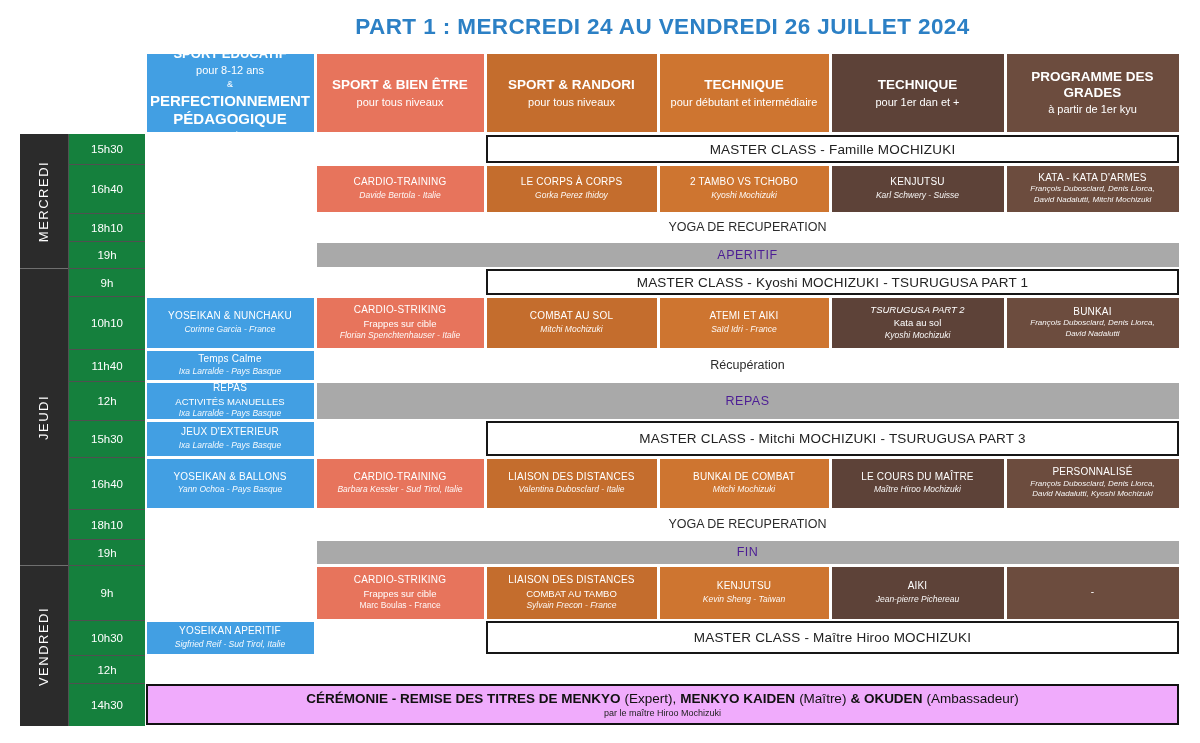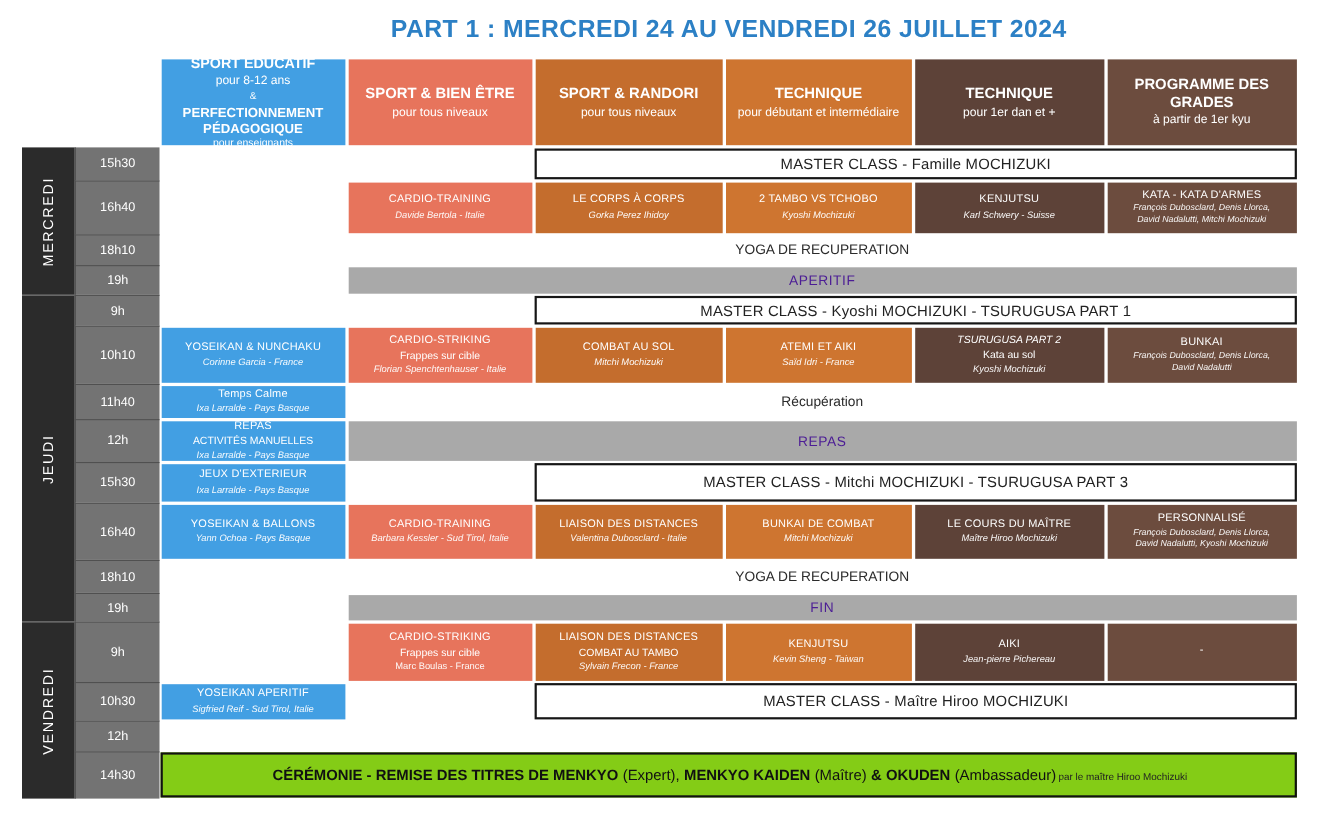--- a/index.html
+++ b/index.html
@@ -11,52 +11,52 @@
        grid-template-columns:48px 77px 170px 170px 173px 172px 175px 175px;
        grid-template-rows:80px 30px 49px 28px 27px 28px 53px 32px 39px 37px 52px 30px 26px 55px 35px 28px 43px;}
   
   .hd{margin:0 1.5px 2px 1.5px;display:flex;flex-direction:column;align-items:center;justify-content:center;
       color:#fff;text-align:center;padding:3px 8px;line-height:1.2;}
   .hd .ht{font-weight:bold;font-size:13.5px;line-height:1.15;}
   .hd .hs{font-size:11px;margin-top:3px;}
   .hd .h1{font-weight:bold;font-size:13px;}
   .hd .h2{font-size:11px;margin-top:2px;}
   .hd .h3{font-size:9px;margin-top:2px;}
-  .hd .h4{font-weight:bold;font-size:12px;margin-top:2px;}
+  .hd .h4{font-weight:bold;font-size:15px;margin-top:2px;}
   .hd .h5{font-size:9.5px;margin-top:1px;}
   
   .bg-blue{background:#429FE3;}
   .bg-salmon{background:#E7745C;}
   .bg-or1{background:#C46D2D;}
   .bg-or2{background:#CE7530;}
   .bg-br1{background:#5D4238;}
   .bg-br2{background:#6C4C3E;}
   
   .day{background:#2B2B2B;display:flex;align-items:center;justify-content:center;}
   .day.bt{border-top:1px solid #6f6f6f;}
   .day span{color:#fff;font-size:13px;font-weight:500;letter-spacing:1.5px;transform:rotate(-90deg);white-space:nowrap;}
-  .time{background:#737373;color:#fff;display:flex;align-items:center;justify-content:center;
+  .time{background:#15803d;color:#fff;display:flex;align-items:center;justify-content:center;
         font-size:11.5px;border-left:1px solid #505050;border-top:1px solid #505050;}
   .time.nt{border-top:none;}
   
   .cell{margin:1.5px;display:flex;flex-direction:column;align-items:center;justify-content:center;
         color:#fff;text-align:center;padding:2px 5px;line-height:1.25;}
   .cell .t{font-size:10px;letter-spacing:.2px;}
   .cell .s{font-size:9.5px;margin-top:1px;}
   .cell .n{font-size:8.5px;font-style:italic;margin-top:1px;opacity:.95;}
   .cell .ni{font-size:8px;font-style:italic;opacity:.95;line-height:1.3;}
   .cell .ti{font-size:9.5px;font-style:italic;}
   .cell .up{font-style:normal;}
   
   .master{margin:1px 1px;border:2px solid #161616;background:#fff;display:flex;align-items:center;
           justify-content:center;font-size:13.5px;color:#222;font-weight:500;letter-spacing:.2px;}
   .spantext{display:flex;align-items:center;justify-content:center;font-size:12.5px;color:#2b2b2b;font-weight:500;}
   .graybar{margin:1.5px;background:#A9A9A9;color:#4c1d95;display:flex;align-items:center;justify-content:center;
            font-size:12.5px;font-weight:500;letter-spacing:.5px;}
-  .cer{margin:1px;border:2.5px solid #111;background:#84cc16;display:flex;flex-direction:row;
+  .cer{margin:1px;border:2.5px solid #111;background:#f0abfc;display:flex;flex-direction:column;
        align-items:center;justify-content:center;color:#111;}
   .cer .l1{font-size:13.5px;display:flex;align-items:baseline;}
   .cer .l1 b,.cer .l1 span{margin:0 2px;}
   .cer .l2{font-size:9px;margin-top:2px;color:#222;}
 </style>
 </head>
 <body>
 
 <div class="page">
   <div class="title">PART 1 : MERCREDI 24 AU VENDREDI 26 JUILLET 2024</div>

